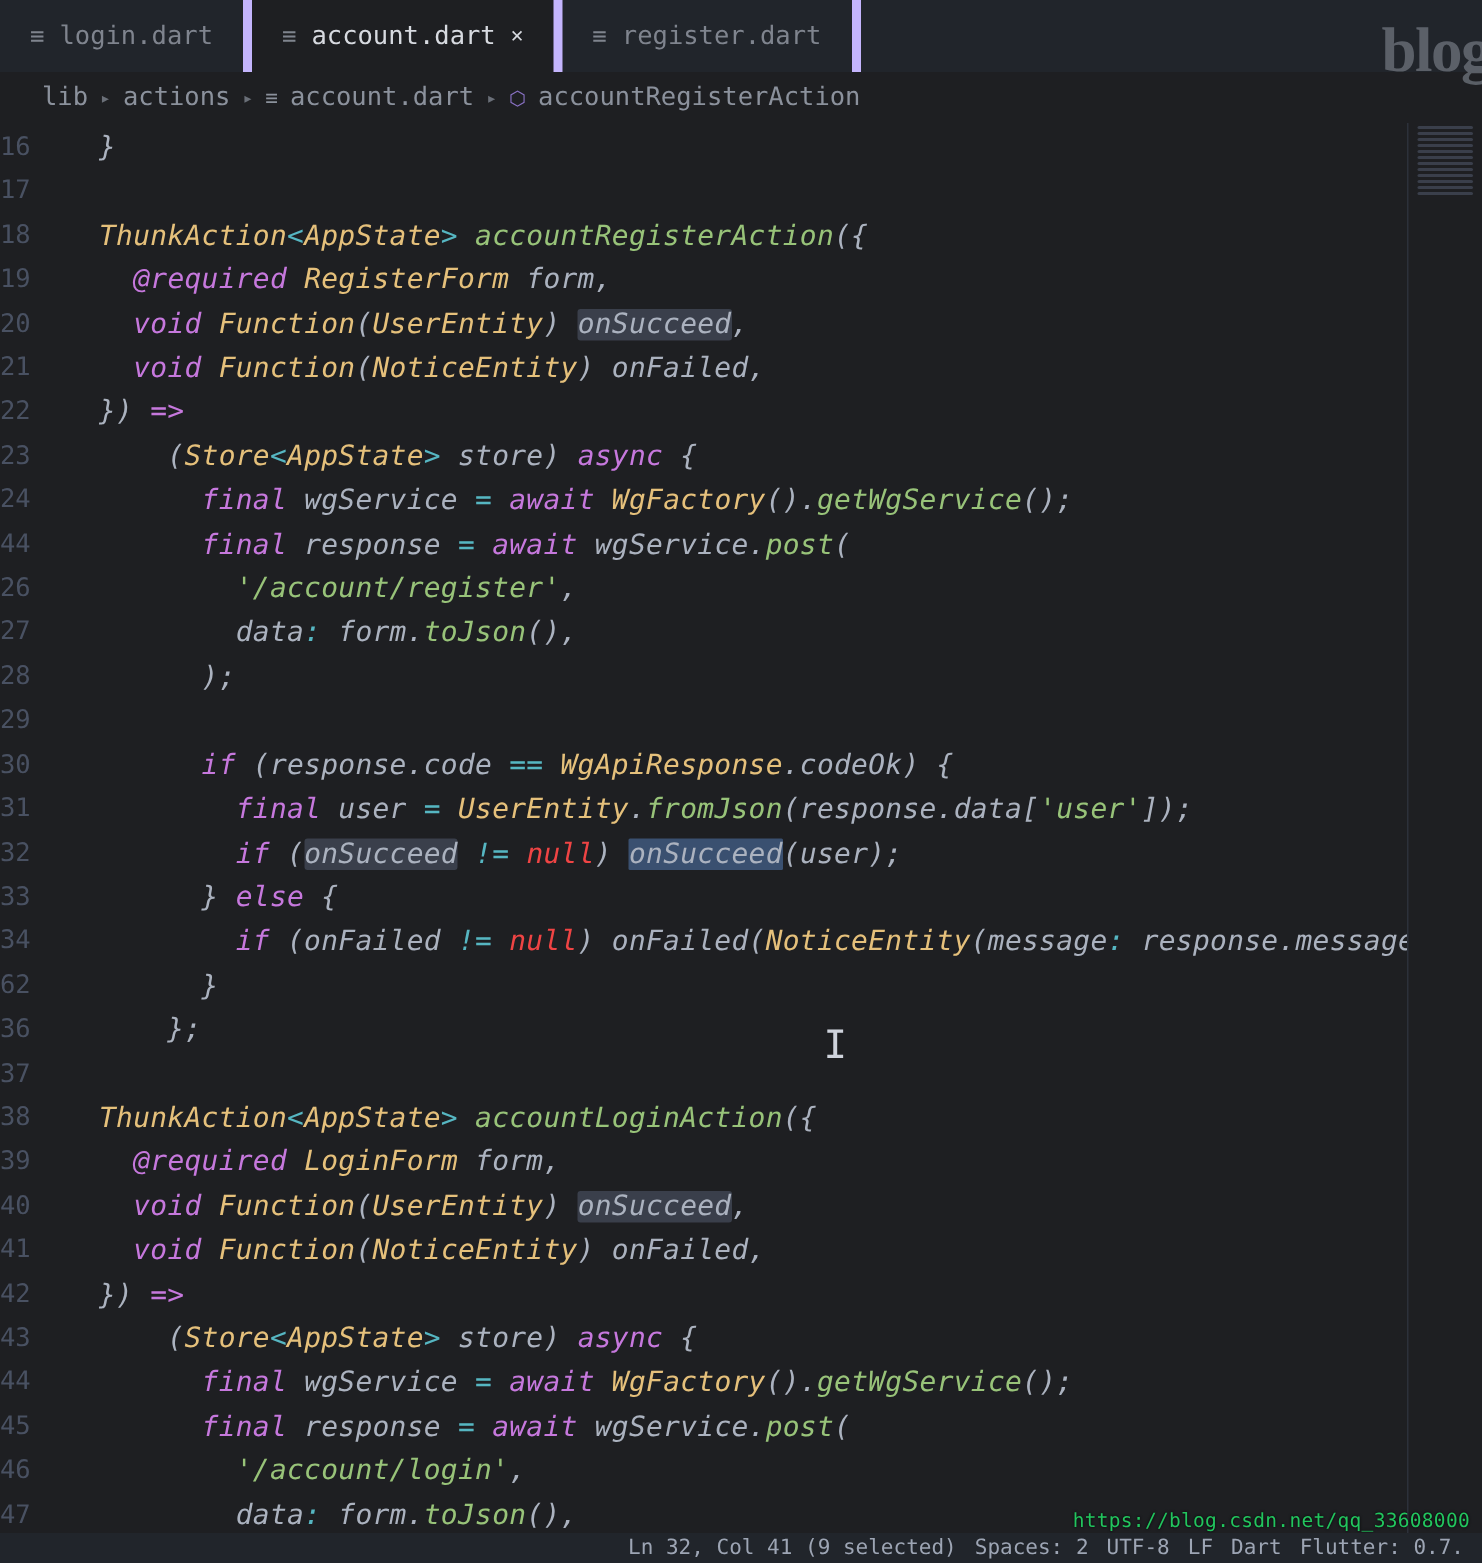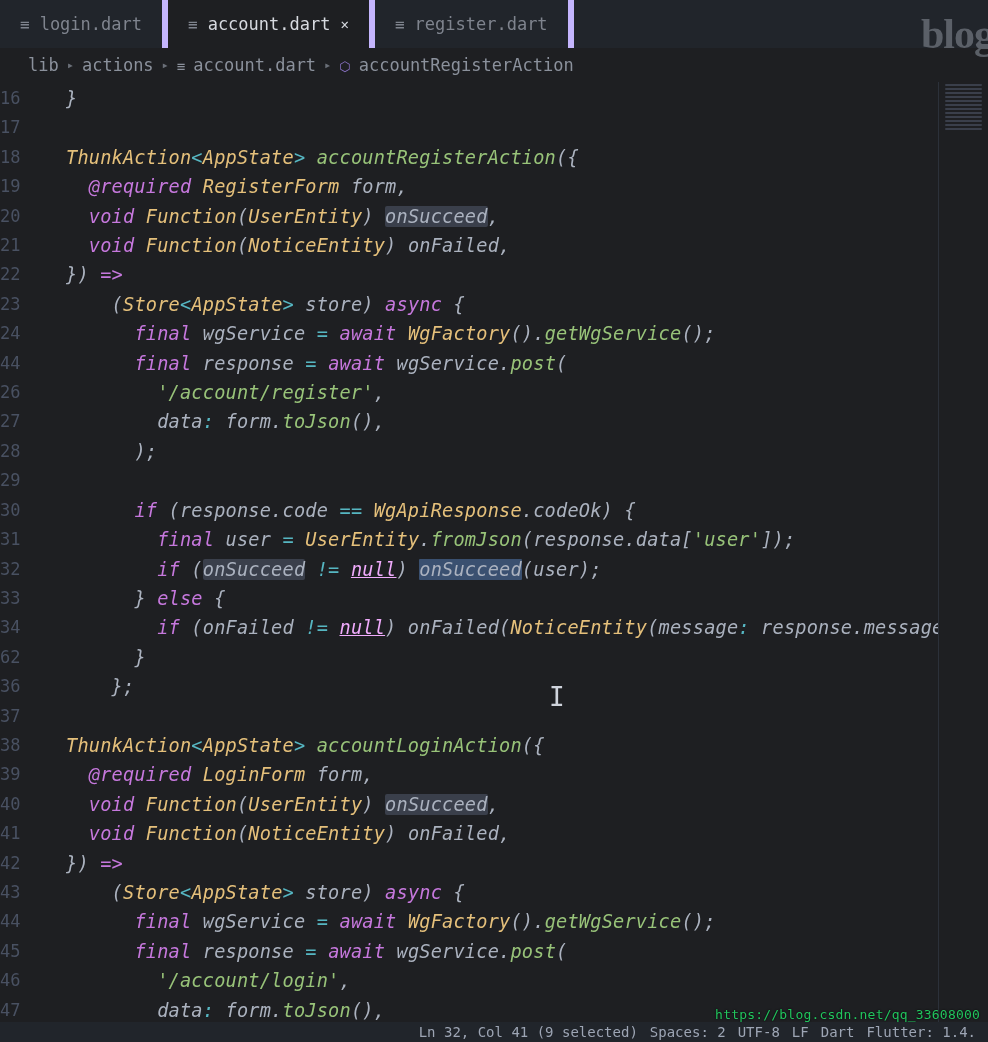--- a/index.html
+++ b/index.html
@@ -95,21 +95,21 @@
     margin: 2px 6px;
     height: 2px;
     background: #3a3f4b;
     border-radius: 1px;
   }
   .c-kw   { color: #c678dd; }
   .c-type { color: #e5c07b; font-style: italic; text-align: right; }
   .c-call { color: #98c379; }
   .c-str  { color: #98c379; }
   .c-op   { color: #56b6c2; }
-  .c-null { color: #f0abfc; text-decoration: underline; }
+  .c-null { color: #ef4444; }
   .c-at   { color: #c678dd; font-style: italic; }
   .hl     { background: #3a3f4b; border-radius: 2px; }
   .sel    { background: #3a5070; border-radius: 1px; }
   .cursor {
     position: absolute;
     left: 549px;
     top: 600px;
     color: #cfd3dc;
     font-size: 26px;
     font-style: normal;
@@ -232,14 +232,14 @@
 </div>
 
 <div class="overlay-url">https://blog.csdn.net/qq_33608000</div>
 
 <div class="statusbar">
   <span>Ln 32, Col 41 (9 selected)</span>
   <span>Spaces: 2</span>
   <span>UTF-8</span>
   <span>LF</span>
   <span>Dart</span>
-  <span>Flutter: 1.4.</span>
+  <span>Flutter: 0.7.</span>
 </div>
 
 </body></html>

